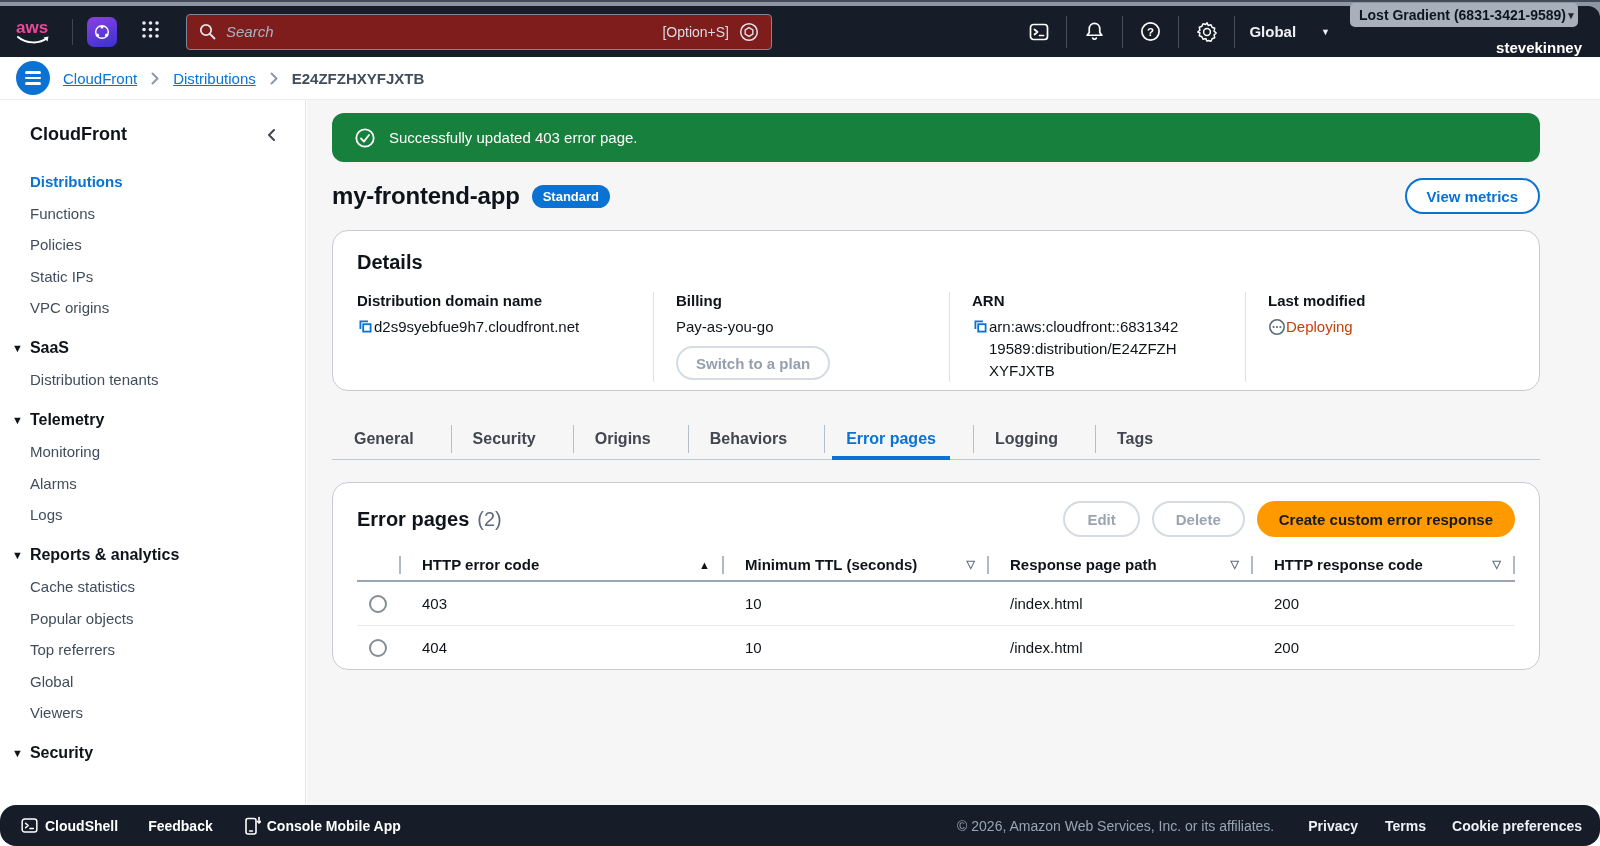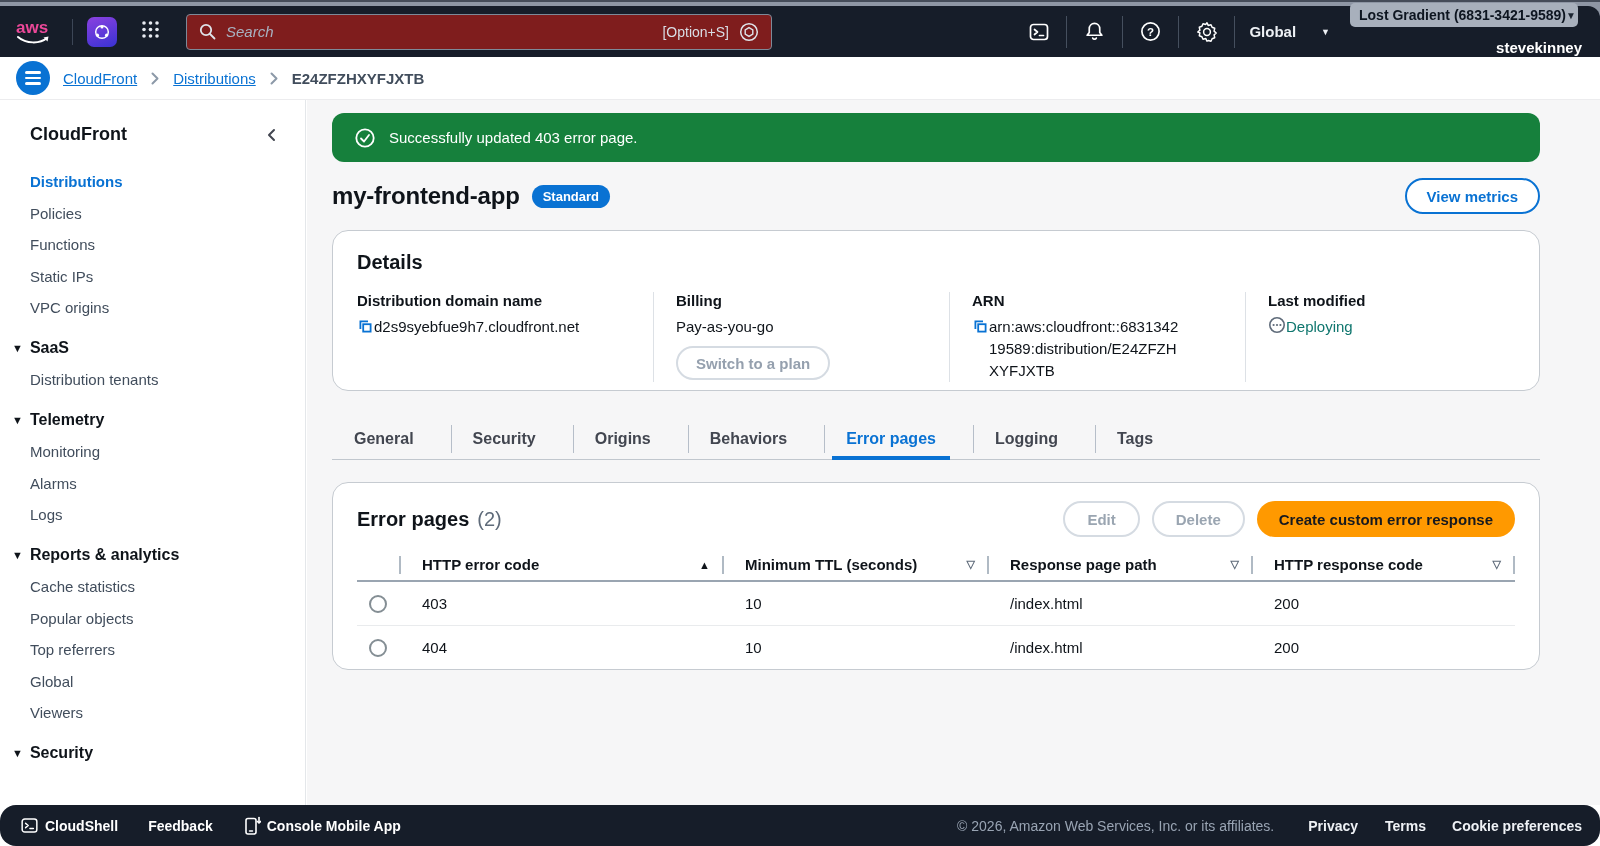--- a/index.html
+++ b/index.html
@@ -61,21 +61,21 @@
 .view-metrics { margin-left:auto; border:2px solid #0972d3; color:#0972d3; padding:0 20px; }
 
 .card { background:#fff; border:1px solid #c6cbd1; border-radius:16px; }
 .details-card { margin-top:16px; padding:20px 24px 8px 24px; }
 .card-h { font-size:20px; font-weight:800; color:#0f141a; }
 .fields { display:grid; grid-template-columns:296px 296px 296px 1fr; margin-top:18px; }
 .field { padding-right:18px; }
 .field + .field { border-left:1px solid #dde1e6; padding-left:22px; }
 .f-label { font-size:15px; font-weight:bold; color:#0f141a; }
 .f-value { margin-top:7px; font-size:15px; color:#0f141a; display:flex; line-height:22px; }
-.f-value.gray { color:#0f766e; }
+.f-value.gray { color:#c2410c; align-items:center; }
 .arn-text { word-break:break-all; max-width:195px; }
 .switch-btn { margin-top:8px; border:2px solid #d5dbe2; color:#95a0ae; padding:0 18px; height:34px; border-radius:17px; }
 
 .tabs { margin-top:28px; display:flex; border-bottom:1px solid #c1c7ce; height:41px;gap:15px; }
 .tab { position:relative; padding:0 22px; display:flex; align-items:center; font-size:16px; font-weight:bold; color:#424650; cursor:pointer; }
 .tab + .tab::before { content:""; position:absolute; left:0; top:6px; height:28px; width:1px; background:#b6bec9; }
 .tab.active { color:#0972d3; }
 .tab.active::after { content:""; position:absolute; left:8px; right:8px; bottom:-1px; height:4px; background:#0972d3; }
 
 .errors-card { margin-top:22px; padding:18px 24px 0 24px; margin-bottom:30px; }
@@ -228,22 +228,22 @@
 
 <div class="sidebar">
   <div class="sb-head">
     <span class="sb-title">CloudFront</span>
     <svg width="12" height="14" viewBox="0 0 12 14">
         <polyline points="9,2 4,7 9,12" stroke="#424650" stroke-width="2" fill="none" stroke-linecap="round" stroke-linejoin="round"></polyline>
       </svg>
   </div>
   <ul class="sb-list">
     <li class="sb-item active">Distributions</li>
+    <li class="sb-item">Functions</li>
     <li class="sb-item">Policies</li>
-    <li class="sb-item">Functions</li>
     <li class="sb-item">Static IPs</li>
     <li class="sb-item">VPC origins</li>
     <li class="sb-section">
         <span class="sb-tri">▼</span>
         <span>SaaS</span>
       </li>
     <li class="sb-item">Distribution tenants</li>
     <li class="sb-section">
         <span class="sb-tri">▼</span>
         <span>Telemetry</span>

